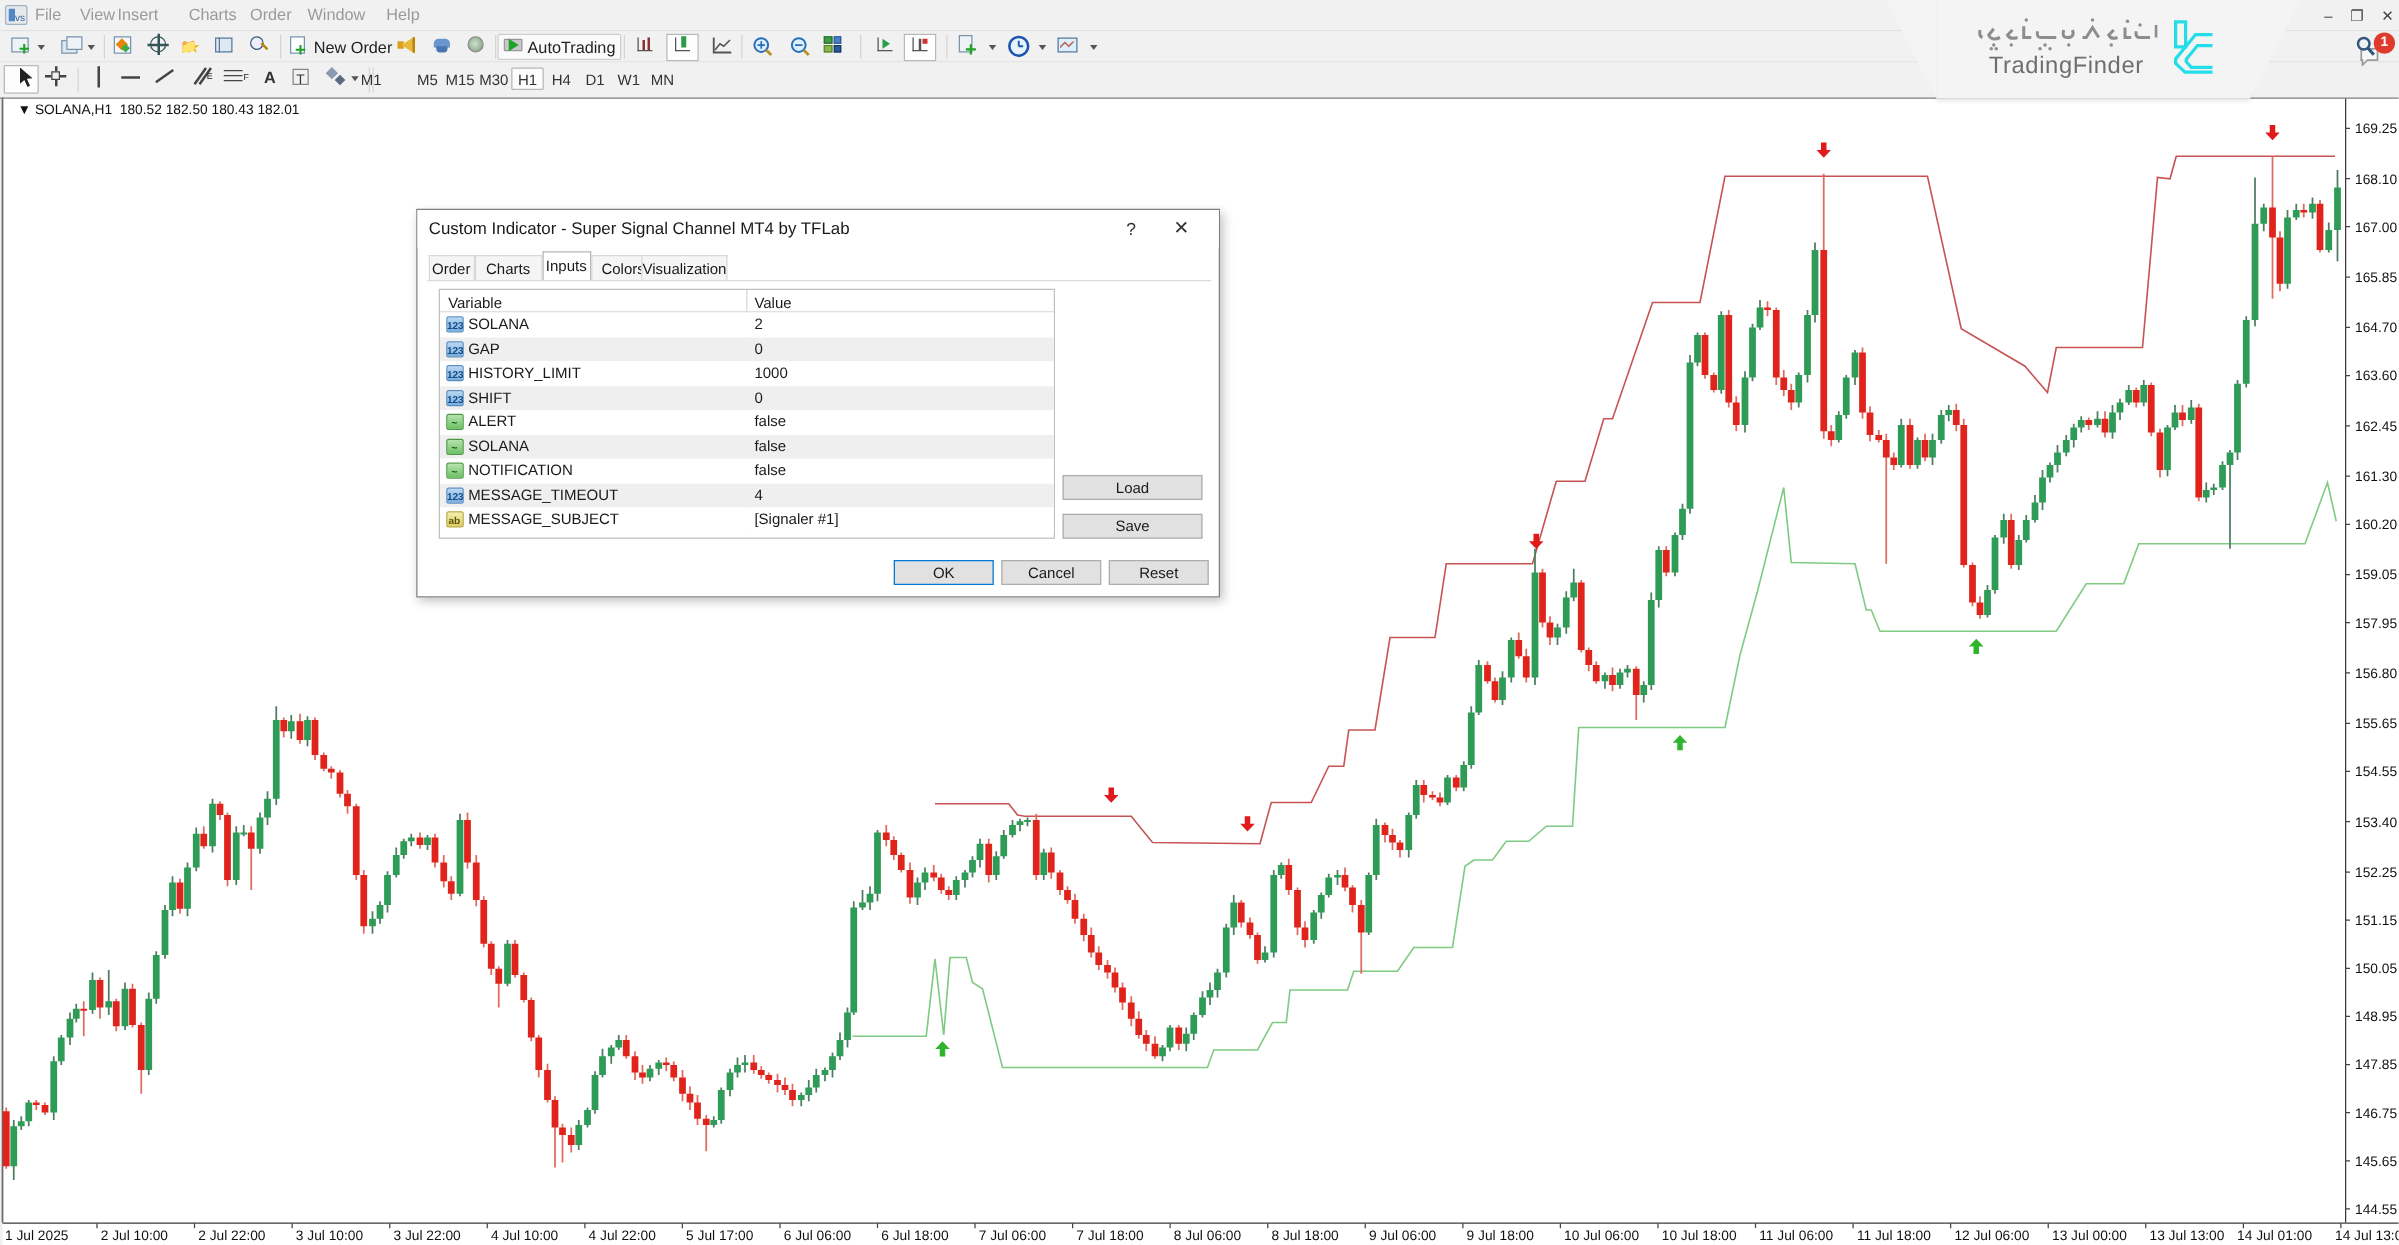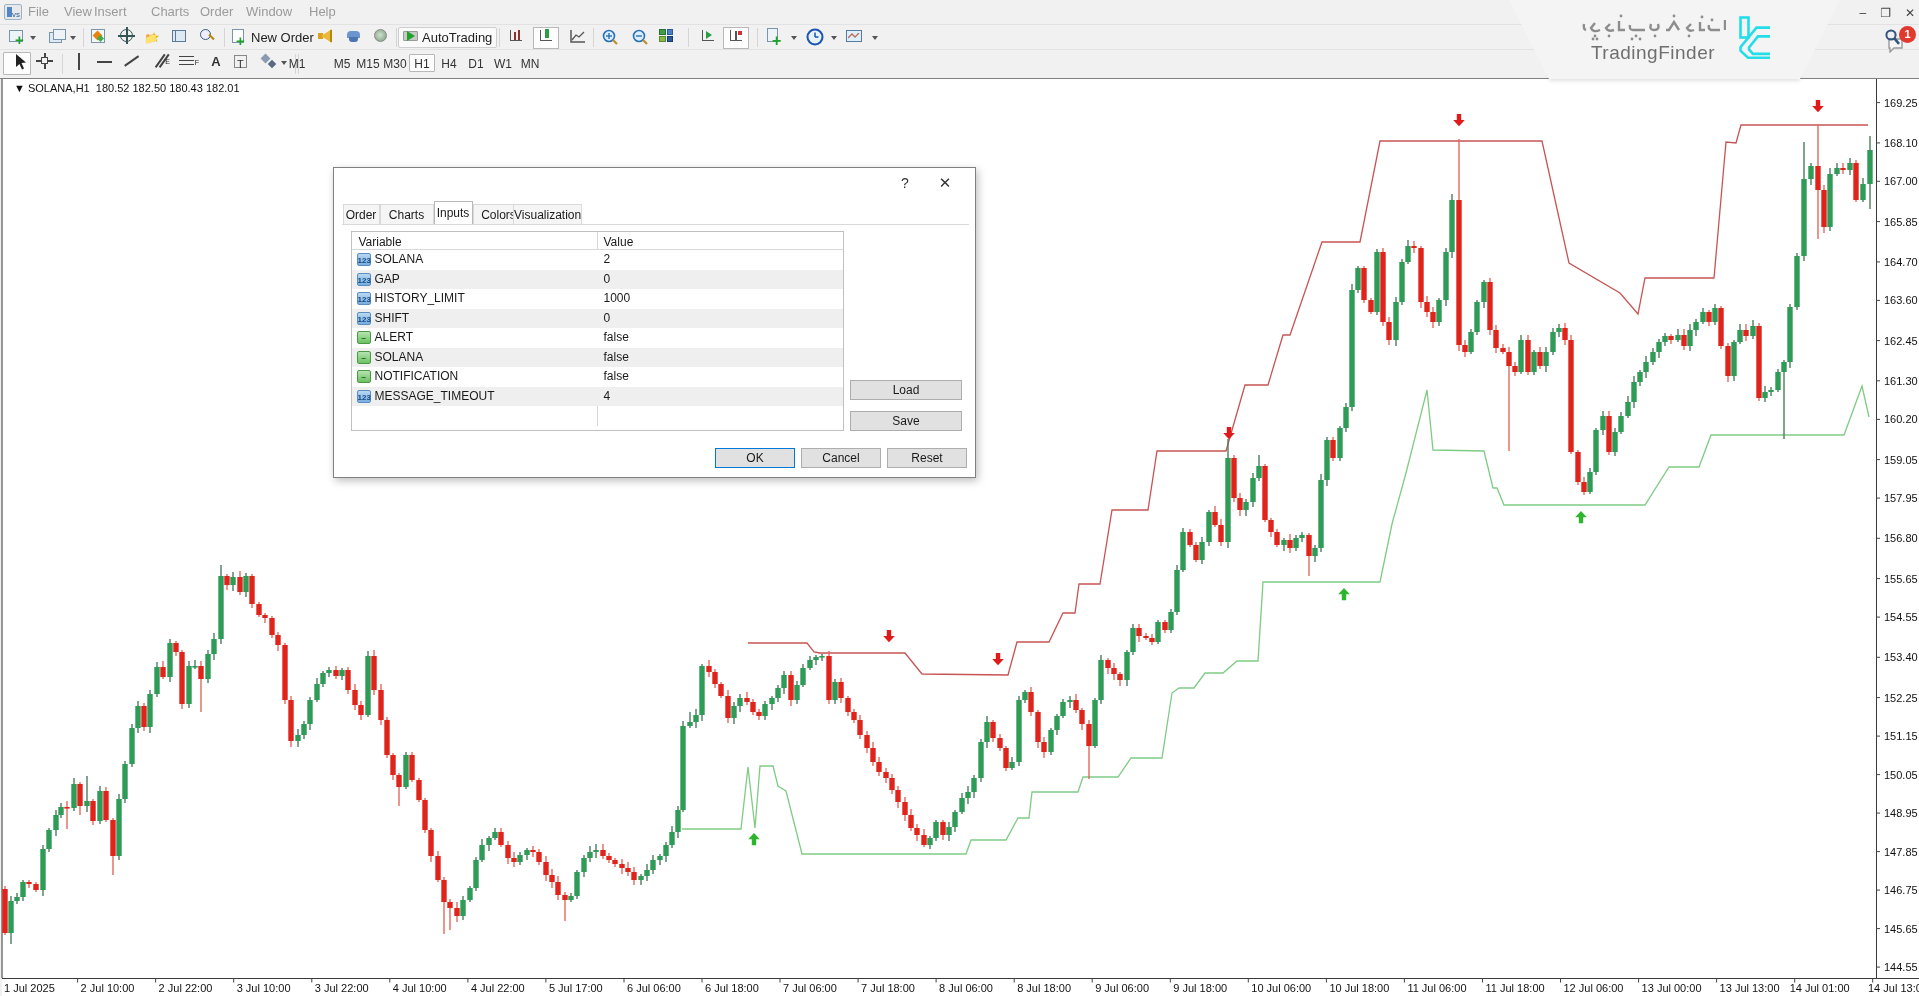--- a/index.html
+++ b/index.html
@@ -983,20 +983,21 @@
 <div id="tfename">TradingFinder</div>
 <svg id="srchico" style="position:absolute;left:1884px;top:28px;z-index:31" width="17" height="18" viewBox="0 0 17 18">
     <circle cx="7" cy="7" r="4.6" fill="none" stroke="#33557f" stroke-width="2"></circle>
     <line x1="10.4" y1="10.4" x2="15" y2="15.8" stroke="#33557f" stroke-width="2.6"></line>
   </svg>
 <svg id="bubble" style="position:absolute;left:1887px;top:37px;z-index:30" width="18" height="16" viewBox="0 0 18 16">
     <path d="M2,2 h13 v9 h-8 l-4,4 v-4 h-1 z" fill="#f6f6f6" stroke="#9a9a9a" stroke-width="1.4"></path>
   </svg>
 <div id="badge">1</div>
 <div id="dlg">
+<div id="dlgtitle">Custom Indicator - Super Signal Channel MT4 by TFLab</div>
 <div id="dlghelp">?</div>
     <div id="dlgclose">✕</div>
 <span class="tab" style="left:8.5px;width:37px">Order</span>
     <span class="tab" style="left:45.5px;width:54px">Charts</span>
     <span class="tab tabsel" style="left:99.5px;width:39px">Inputs</span>
     <span class="tab" style="left:138.5px;width:52px">Colors</span>
     <span class="tab" style="left:179px;width:69px">Visualization</span>
     <div id="tabline"></div>
 <div id="tbl">
 <span class="hdr" style="position:absolute;left:7px;top:1px">Variable</span>
@@ -1036,18 +1037,23 @@
       <div class="row" style="top:135.5px;background:#fff">
         <span class="ic icbool">~</span>
         <span class="nm">NOTIFICATION</span>
         <span class="vl">false</span>
       </div>
       <div class="row" style="top:155.0px;background:#efefef">
         <span class="ic ic123">123</span>
         <span class="nm">MESSAGE_TIMEOUT</span>
         <span class="vl">4</span>
       </div>
+      <div class="row" style="top:174.5px;background:#fff">
+        <span class="ic icab">ab</span>
+        <span class="nm">MESSAGE_SUBJECT</span>
+        <span class="vl">[Signaler #1]</span>
+      </div>
 </div>
 <div class="btn" style="left:516px;top:212px;width:112px">Load</div>
     <div class="btn" style="left:516px;top:243px;width:112px">Save</div>
     <div class="btn" style="left:381px;top:280px;width:80px;border:1px solid #0078d7">OK</div>
     <div class="btn" style="left:467px;top:280px;width:80px">Cancel</div>
     <div class="btn" style="left:553px;top:280px;width:80px">Reset</div>
 </div>
 </body></html>

